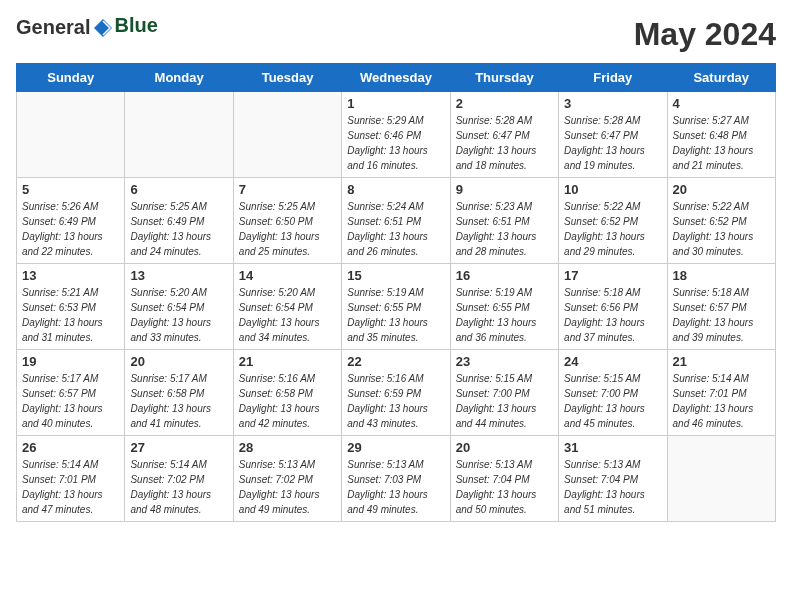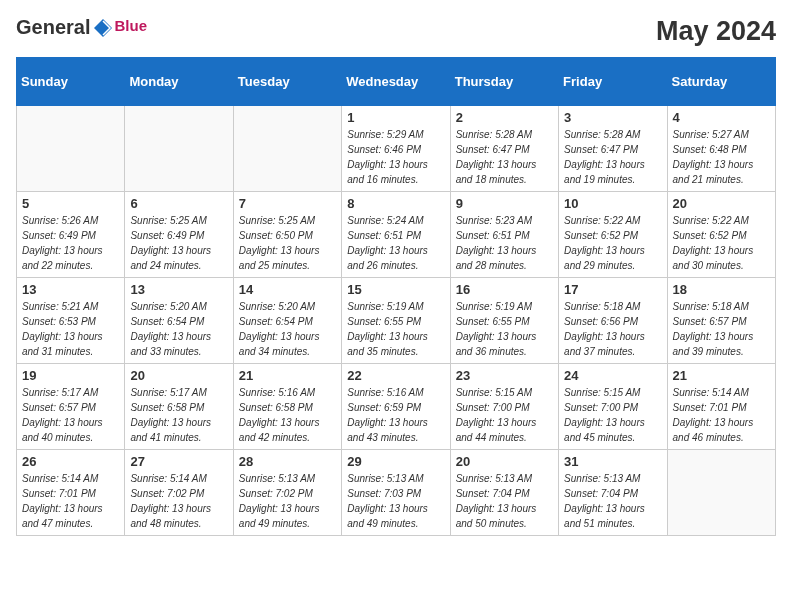--- a/index.html
+++ b/index.html
@@ -18,40 +18,40 @@
     }
     .logo {
       display: flex;
       flex-direction: row;
       align-items: center;
     }
     .title-area {
       text-align: right;
     }
     .month-title {
-      font-size: 27px;
+      font-size: 32px;
       font-weight: bold;
       color: #333;
     }
     .location {
       font-size: 16px;
       color: #555;
     }
     .calendar {
       width: 100%;
       border-collapse: collapse;
       border: 1px solid #ccc;
     }
     .calendar th {
       background-color: #1a6fc4;
       color: #fff;
       font-size: 13px;
       font-weight: bold;
-      padding: 16px 4px;
-      text-align: left;
+      padding: 6px 4px;
+      text-align: center;
       border: 1px solid #1a6fc4;
     }
     .calendar td {
       vertical-align: top;
       border: 1px solid #ccc;
       padding: 4px 5px;
       width: calc(100% / 7);
       min-height: 80px;
       font-size: 10.5px;
       color: #333;
@@ -77,21 +77,21 @@
 
 <div class="header-area">
   <div class="logo">
     <div style="display:flex;align-items:center;">
       <span style="font-size:20px;font-weight:bold;color:#333;">General</span>
       <svg width="22" height="22" viewBox="0 0 22 22" style="margin-left:2px;">
         <path d="M11 2 L20 11 L11 20 L2 11 Z" fill="#1a6fc4"></path>
         <path d="M11 4 L18 11 L11 18" fill="none" stroke="#fff" stroke-width="1.5"></path>
       </svg>
     </div>
-    <span style="font-size:15px;font-weight:bold;color:#be185d;margin-top:-4px;">Blue</span>
+    <span style="font-size:20px;font-weight:bold;color:#14532d;margin-top:-4px;">Blue</span>
   </div>
   <div class="title-area">
     <div class="month-title">May 2024</div>
   </div>
 </div>
 
 <table class="calendar">
   <thead>
     <tr>
     <th>Sunday</th>

